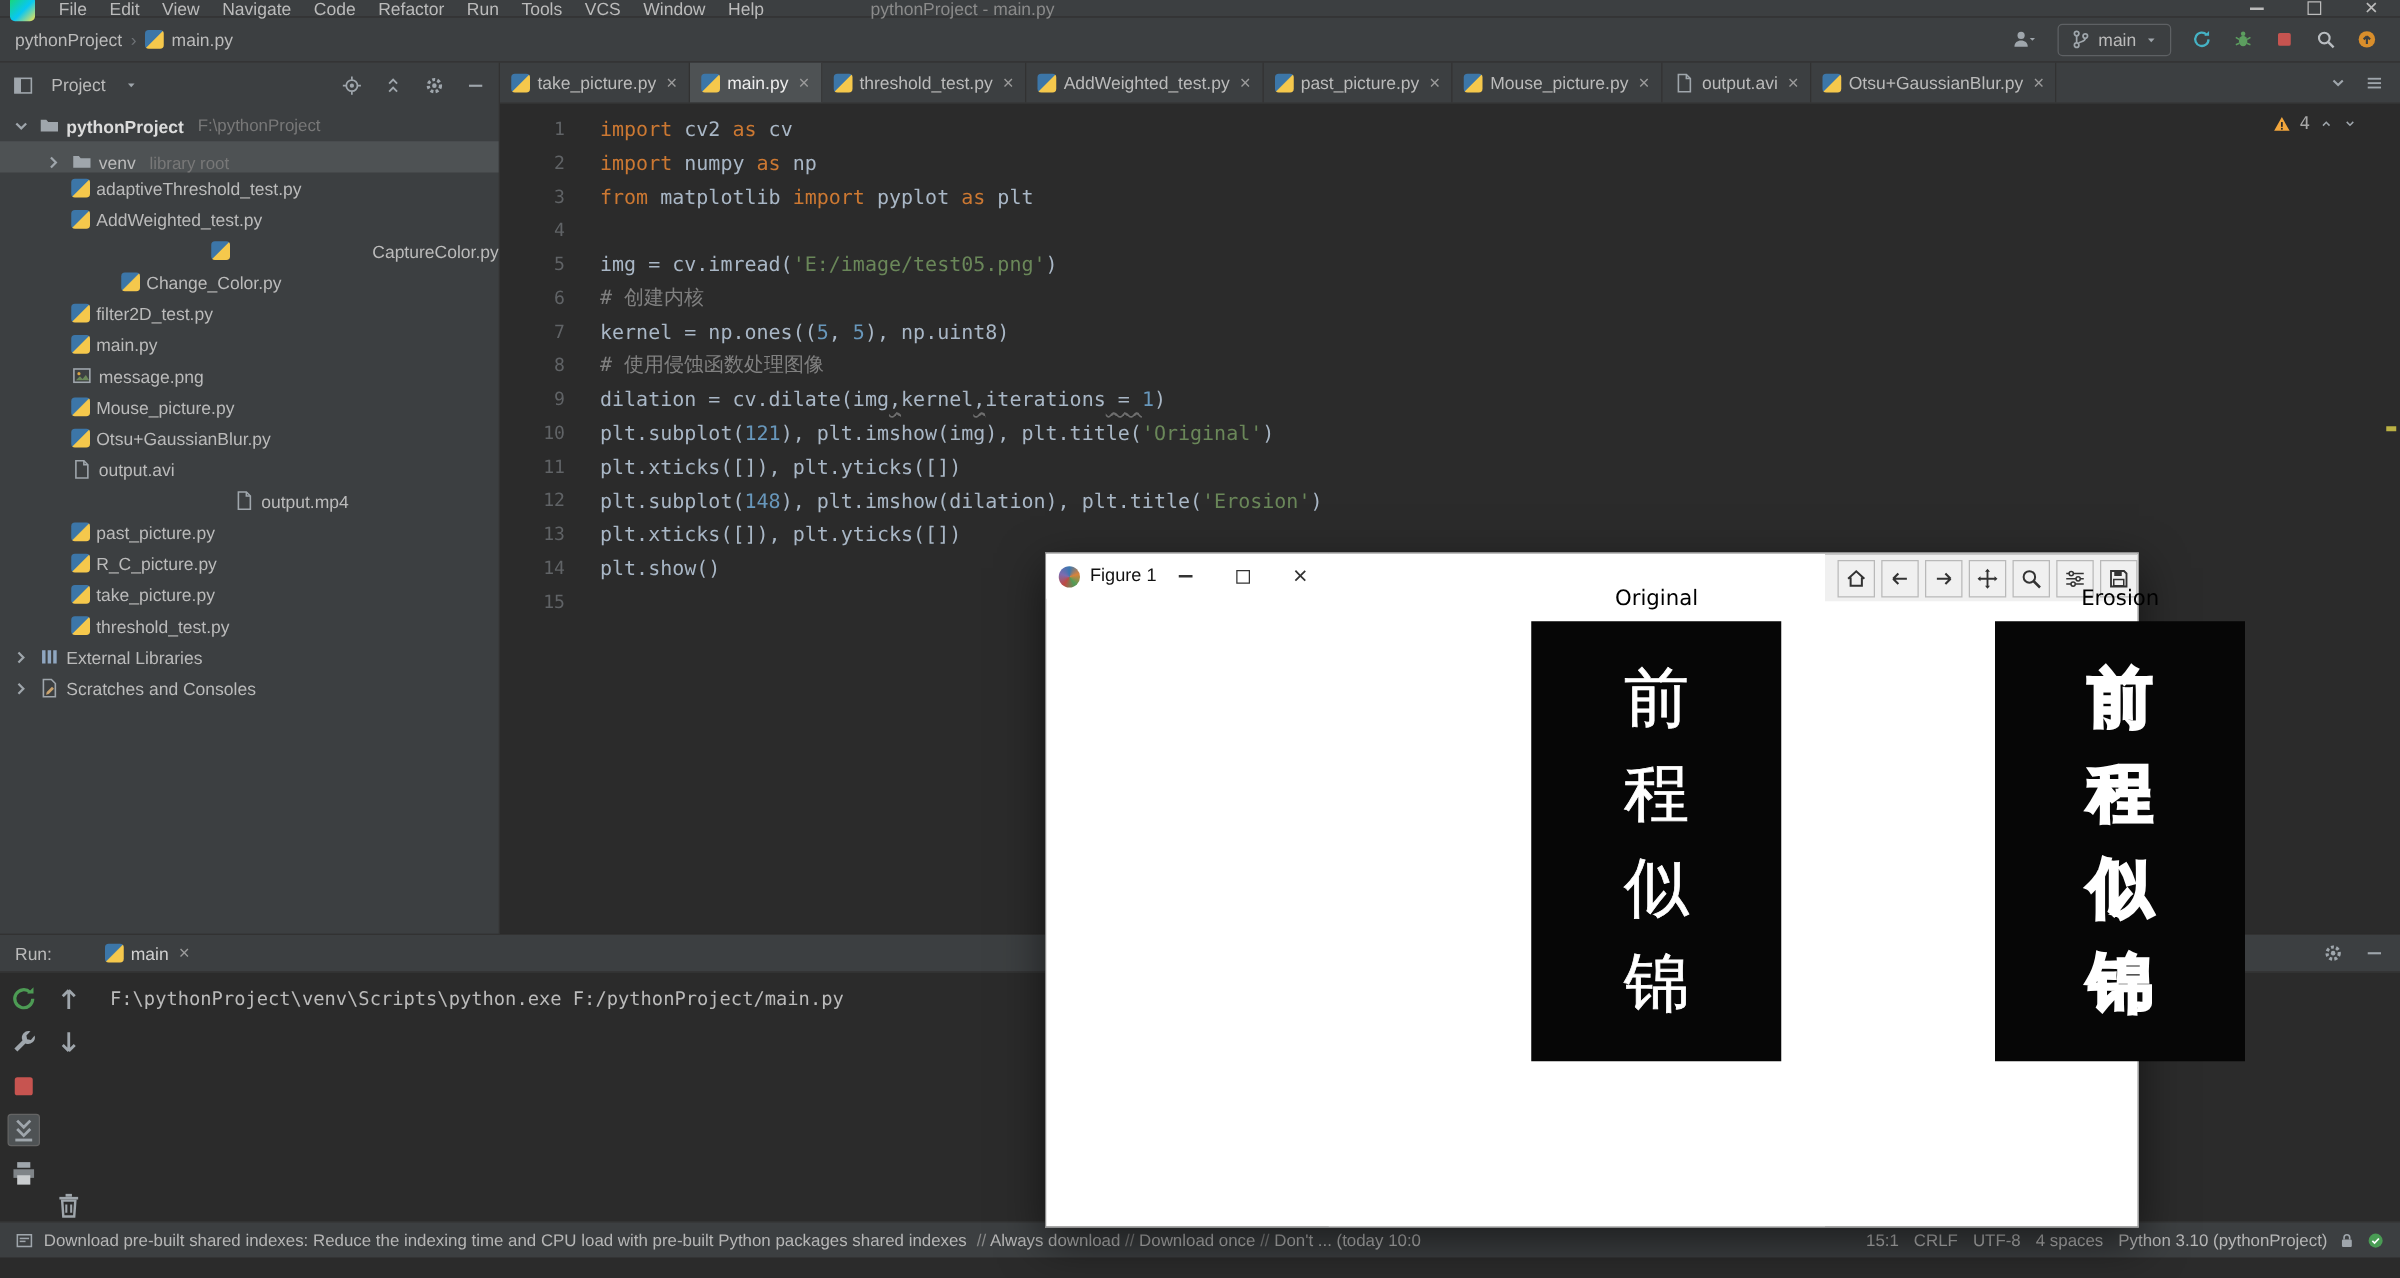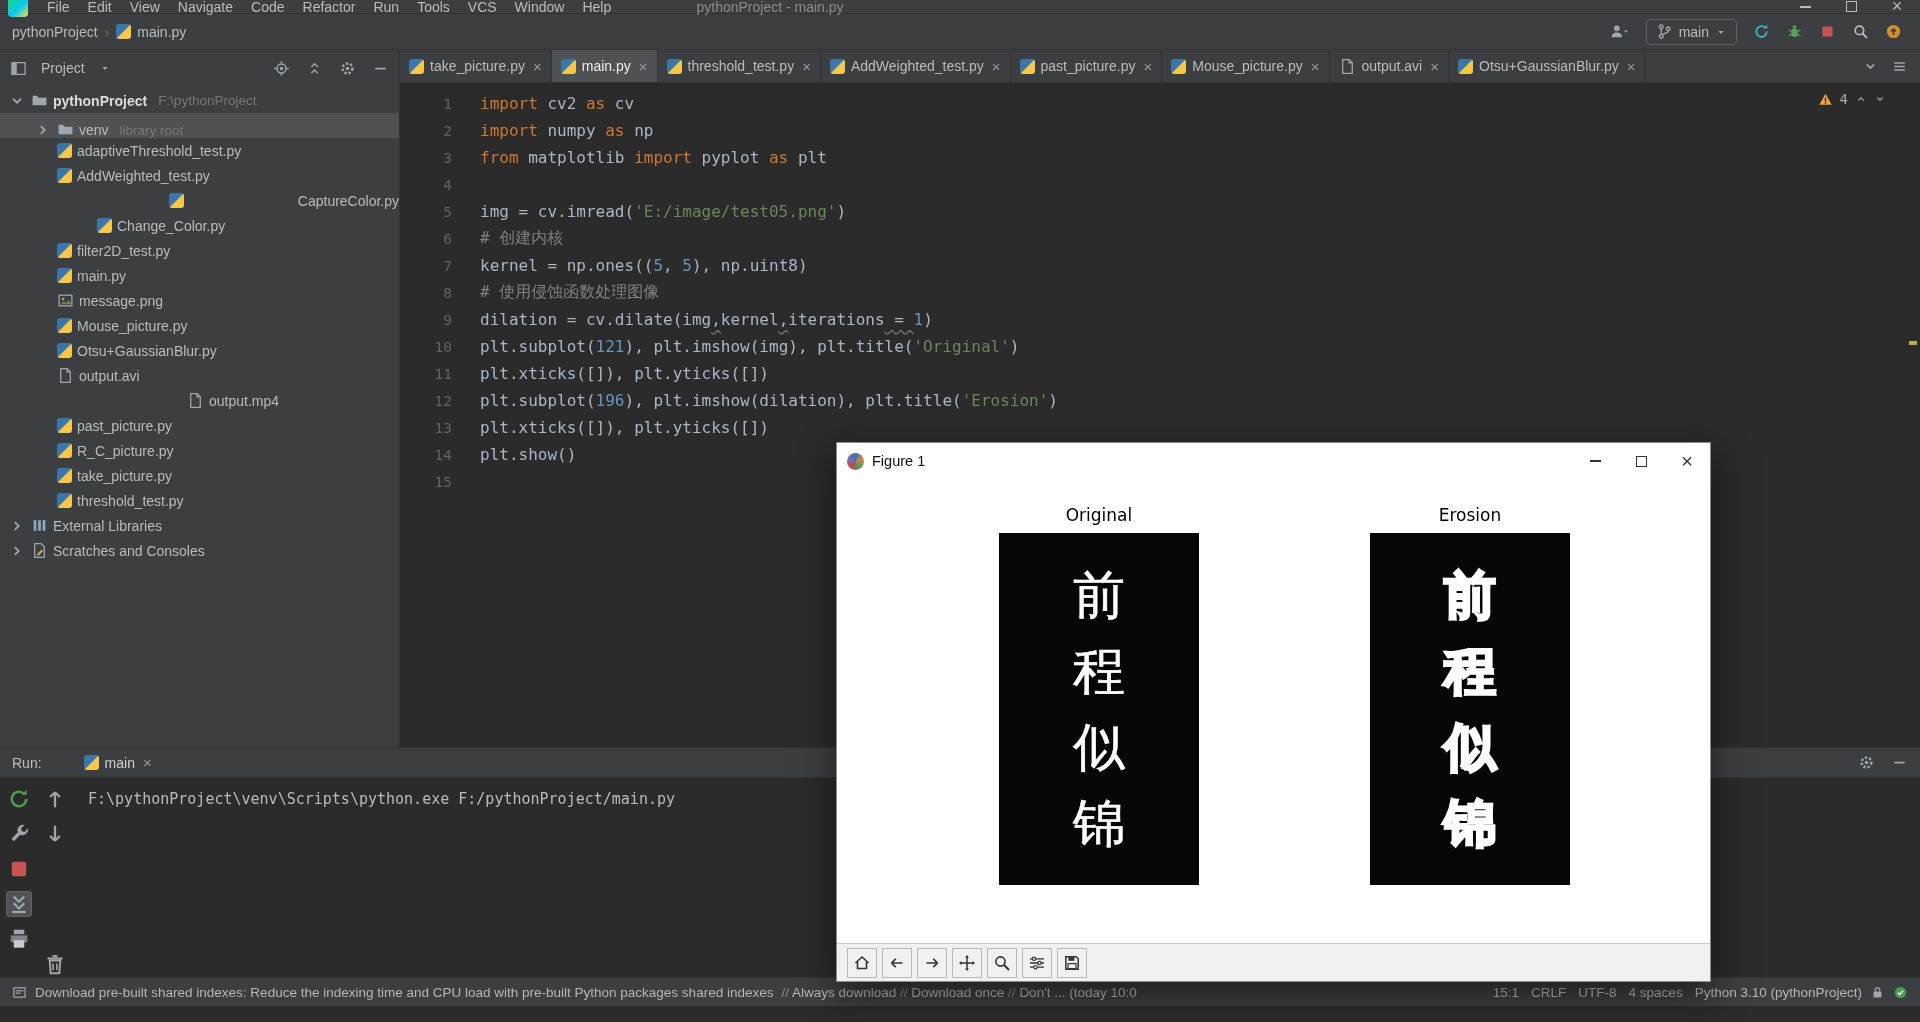--- a/index.html
+++ b/index.html
@@ -86,21 +86,21 @@
   .rtb-b .rtb-icon:last-child{margin-top:96px;}
 
   
   .statusbar{height:29px;background:#3C3F41;border-top:1px solid #323232;display:flex;align-items:center;padding:0 12px;gap:8px;font-size:13.5px;color:#B6B6B6;white-space:nowrap;}
   .sb-actions{display:inline;}
   .sb-sep{color:#8A8A8A;}
   .sb-link{color:#B6B6B6;text-align:right;}
   .sb-right{margin-left:auto;display:flex;align-items:center;gap:12px;}
 
   
-  .figure-window{position:absolute;left:836px;top:442px;width:875px;height:540px;background:#FFFFFF;border:1px solid #8C8C8C;box-shadow:0 12px 34px rgba(0,0,0,0.55);z-index:50;display:flex;flex-direction:column;}
+  .figure-window{position:absolute;left:836px;top:442px;width:875px;height:540px;background:#FFFFFF;border:1px solid #8C8C8C;box-shadow:0 12px 34px rgba(0,0,0,0.55);z-index:50;display:flex;}
   .fig-titlebar{height:36px;display:flex;align-items:center;padding-left:10px;background:#FFFFFF;flex:none;}
   .fig-logo{width:17px;height:17px;border-radius:50%;background:conic-gradient(#3a77b0,#d9823b,#4f9d57,#bf4a44,#7d6bb0,#3a77b0);margin-right:8px;flex:none;}
   .fig-title{color:#111111;font-size:14.5px;}
   .fig-controls{margin-left:auto;display:flex;height:100%;}
   .fig-wbtn{width:46px;height:100%;display:flex;align-items:center;justify-content:center;color:#333333;font-size:16px;}
   .fig-min-glyph{width:11px;height:1.6px;background:#333333;}
   .fig-max-glyph{width:11px;height:11px;border:1.2px solid #333333;}
   .fig-close-glyph{font-size:20px;color:#333333;line-height:1;}
   .fig-canvas{flex:1;position:relative;background:#FFFFFF;}
   .subplot{position:absolute;top:0;width:200px;}
@@ -512,21 +512,21 @@
           <div class="code-line">
             <span class="ln">10</span>
             <span class="code-text"><span class="tok-pl">plt.subplot(</span><span class="tok-num">121</span><span class="tok-pl">), plt.imshow(img), plt.title(</span><span class="tok-str">'Original'</span><span class="tok-pl">)</span></span>
           </div>
           <div class="code-line">
             <span class="ln">11</span>
             <span class="code-text"><span class="tok-pl">plt.xticks([]), plt.yticks([])</span></span>
           </div>
           <div class="code-line">
             <span class="ln">12</span>
-            <span class="code-text"><span class="tok-pl">plt.subplot(</span><span class="tok-num">196</span><span class="tok-pl">), plt.imshow(dilation), plt.title(</span><span class="tok-str">'Erosion'</span><span class="tok-pl">)</span></span>
+            <span class="code-text"><span class="tok-pl">plt.subplot(</span><span class="tok-num">148</span><span class="tok-pl">), plt.imshow(dilation), plt.title(</span><span class="tok-str">'Erosion'</span><span class="tok-pl">)</span></span>
           </div>
           <div class="code-line">
             <span class="ln">13</span>
             <span class="code-text"><span class="tok-pl">plt.xticks([]), plt.yticks([])</span></span>
           </div>
           <div class="code-line">
             <span class="ln">14</span>
             <span class="code-text"><span class="tok-pl">plt.show()</span></span>
           </div>
           <div class="code-line">

